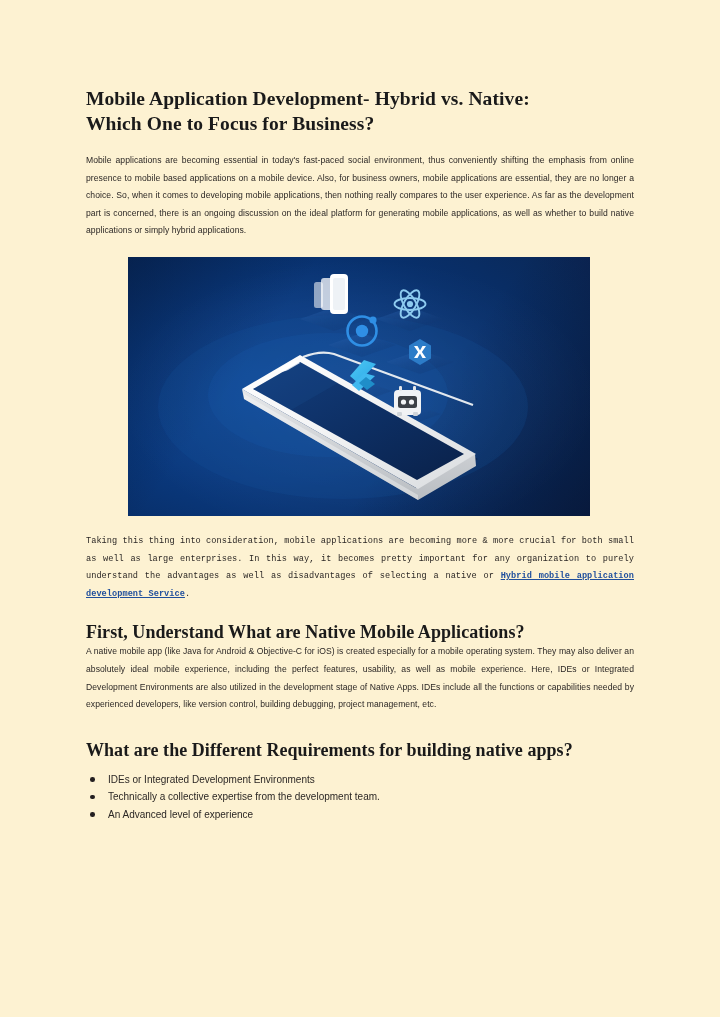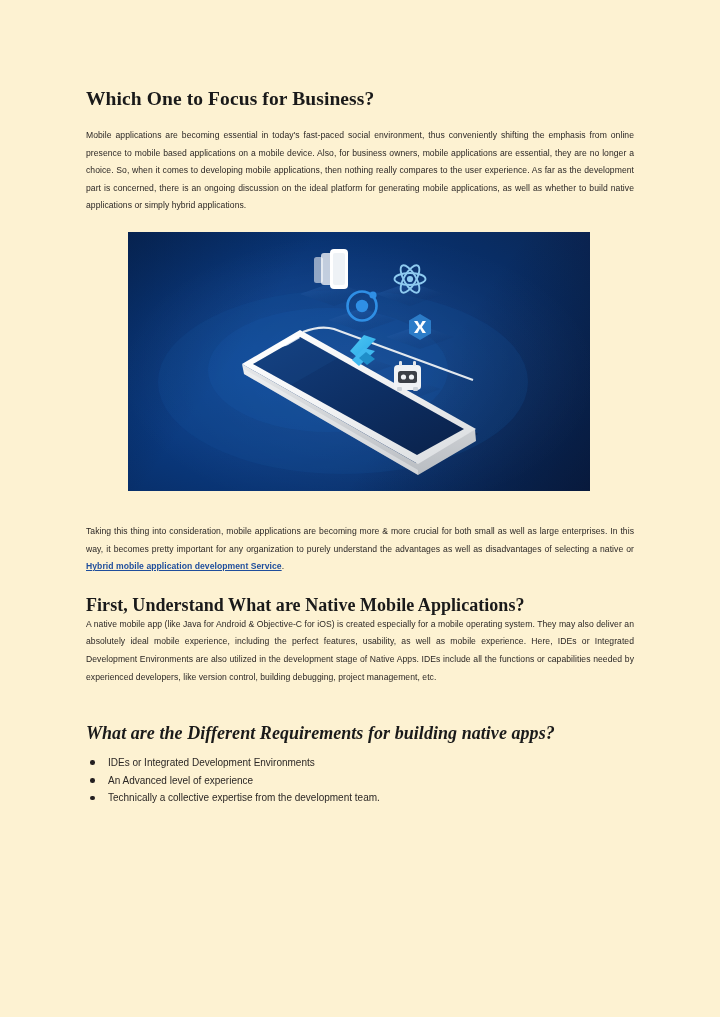--- a/index.html
+++ b/index.html
@@ -65,24 +65,24 @@
 
   a.inline-link {
     color: #1f4e9c;
     font-weight: bold;
     text-decoration: underline;
   }
 
   
   .block-para1 { }
   .block-figure { margin-top: 17px; }
-  .block-para2 { margin-top: 32px; }
+  .block-para2 { margin-top: 17px; font-family: Liberation Mono, monospace; }
   .block-head1 { margin-top: 19px; }
   .block-para3 { }
-  .block-head2 { margin-top: 37px; font-style: italic; }
+  .block-head2 { margin-top: 26px; }
   .block-list  { margin-top: 10px; }
 
   
   ul.bullets {
     list-style: none;
     padding-left: 4px;
   }
   ul.bullets li {
     position: relative;
     padding-left: 18px;
@@ -122,20 +122,21 @@
 
   
 </style>
 </head>
 <body>
 
 <div class="page">
   <div class="content">
 
     <h1 class="doc-title">
+      <span>Mobile Application Development- Hybrid vs. Native:</span>
       <span class="line2">Which One to Focus for Business?</span>
     </h1>
 
     <p class="body-text block-para1">Mobile applications are becoming essential in today's fast-paced social environment, thus conveniently shifting the emphasis from online presence to mobile based applications on a mobile device. Also, for business owners, mobile applications are essential, they are no longer a choice. So, when it comes to developing mobile applications, then nothing really compares to the user experience. As far as the development part is concerned, there is an ongoing discussion on the ideal platform for generating mobile applications, as well as whether to build native applications or simply hybrid applications.</p>
 
     <div class="block-figure">
       <div class="figure">
         <div class="vign"></div>
 
         <svg width="462" height="259" viewBox="0 0 462 259">
@@ -248,22 +249,22 @@
 
     <h2 class="section-heading block-head2">What are the Different Requirements for building native apps?</h2>
 
     <ul class="bullets block-list">
       <li>
         <span class="dot"></span>
         <span>IDEs or Integrated Development Environments</span>
       </li>
       <li>
         <span class="dot"></span>
-        <span>An Advanced level of experience</span>
+        <span>Technically a collective expertise from the development team.</span>
       </li>
       <li>
         <span class="dot"></span>
-        <span>Technically a collective expertise from the development team.</span>
+        <span>An Advanced level of experience</span>
       </li>
     </ul>
 
   </div>
 </div>
 
 </body></html>

